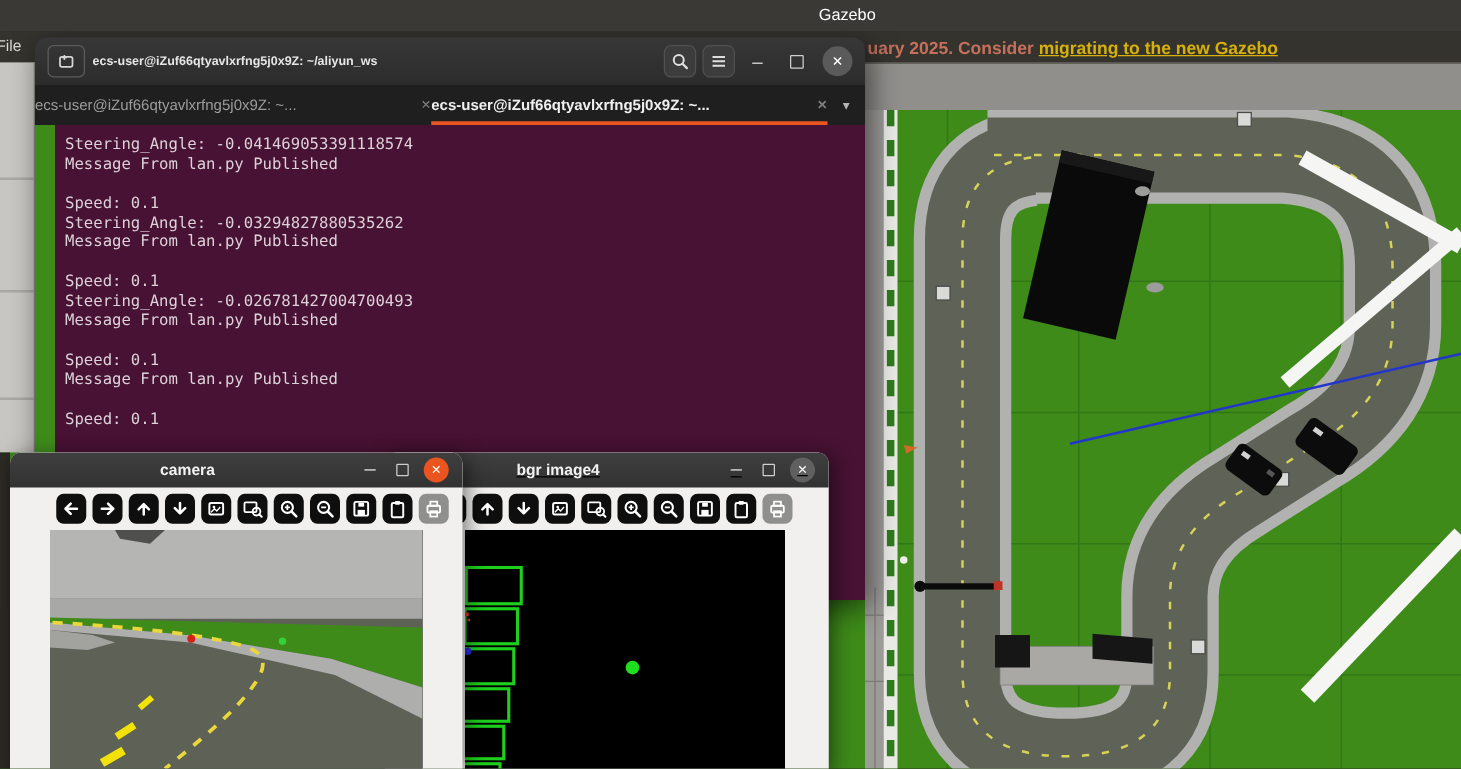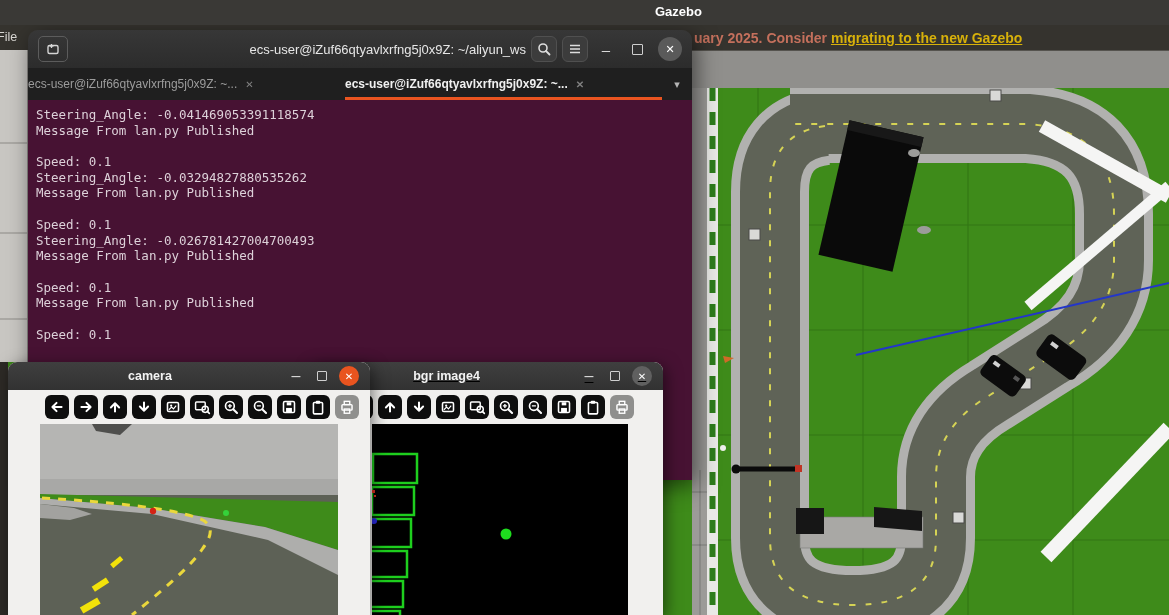--- a/index.html
+++ b/index.html
@@ -1,59 +1,59 @@
 <!DOCTYPE html>
 <html style="--accent: #e95420;"><head>
 <meta charset="utf-8">
 <style>
   html,body{margin:0;padding:0;}
   body{width:1169px;height:615px;position:relative;overflow:hidden;
        background:#2e2b28;font-family:"Liberation Sans",sans-serif;
        -webkit-font-smoothing:antialiased;}
   
   .top-panel{position:absolute;left:0;top:0;width:1169px;height:25px;background:#3a3936;z-index:60;}
-  .top-panel .title{position:absolute;left:655px;top:4px;font-size:13px;font-weight:bold;color:#ffffff;}
+  .top-panel .title{position:absolute;left:655px;top:4px;font-size:13px;font-weight:normal;color:#ffffff;}
   
   .gz-win{position:absolute;left:0;top:25px;width:1169px;height:590px;z-index:1;}
   .gz-menustrip{position:absolute;left:0;top:0;width:1169px;height:25px;background:#35332e;}
   .gz-file{position:absolute;left:-3px;top:5px;font-size:12.5px;color:#d8d6d2;}
   .gz-warning{position:absolute;left:694px;top:5px;font-size:14px;font-weight:bold;white-space:nowrap;}
   .gz-warning .pre{color:#c4705c;}
   .gz-warning .lnk{color:#d7b10a;text-decoration:underline;cursor:pointer;}
   .gz-toolbar{position:absolute;left:0;top:25px;width:1169px;height:38px;background:#908f8c;border-top:1px solid #55534e;box-sizing:border-box;}
   .gz-scene{position:absolute;left:0;top:63px;width:1169px;height:527px;}
   .gz-leftpanel{position:absolute;left:0;top:25px;width:28px;height:312px;background:#c8c6c2;border-right:1px solid #8e8c88;box-sizing:border-box;
     background-image:linear-gradient(#aaa8a4,#aaa8a4),linear-gradient(#aaa8a4,#aaa8a4),linear-gradient(#aaa8a4,#aaa8a4);
     background-size:100% 2px;background-position:0 92px,0 182px,0 268px;background-repeat:no-repeat;}
   .gz-darkstrip{position:absolute;left:0;top:337px;width:8px;height:253px;background:#2d2a26;}
   
   .term-win{position:absolute;left:28px;top:30px;width:664px;height:450px;z-index:10;
     border-radius:10px 10px 0 0;box-shadow:4px 6px 22px rgba(0,0,0,.55);overflow:hidden;}
   .term-titlebar{height:38px;background:linear-gradient(#373737,#2c2c2c);display:flex;align-items:center;padding:0 10px;box-sizing:border-box;}
   .term-newtab{width:28px;height:24px;border:1px solid #5c5c5c;border-radius:5px;color:#d5d5d5;
     display:flex;align-items:center;justify-content:center;margin-right:6px;cursor:pointer;}
-  .term-title{flex:1;text-align:right;font-size:13px;font-weight:normal;color:#e6e6e6;
+  .term-title{flex:1;text-align:left;font-size:10px;font-weight:bold;color:#e6e6e6;
     white-space:nowrap;overflow:hidden;text-overflow:ellipsis;}
   .term-btn{width:26px;height:26px;border-radius:6px;display:flex;align-items:center;justify-content:center;
     color:#d9d9d9;margin-left:5px;cursor:pointer;}
   .term-btn.boxed{background:#3c3c3c;border:1px solid #505050;box-sizing:border-box;}
   .term-min{font-size:15px;}
   .term-maxsq{width:9px;height:9px;border:1.5px solid #cfcfcf;border-radius:1px;}
   .term-close{width:24px;height:24px;border-radius:50%;background:#5a5a5a;color:#fff;font-size:11px;
     display:flex;align-items:center;justify-content:center;margin-left:8px;cursor:pointer;}
   .term-tabs{height:32px;background:#1f1f1f;display:flex;align-items:stretch;}
-  .term-tab{flex:1;display:flex;align-items:center;justify-content:flex-start;position:relative;
+  .term-tab{flex:1;display:flex;align-items:center;justify-content:space-between;position:relative;
     font-size:12px;cursor:pointer;min-width:0;}
   .term-tab .lbl{white-space:nowrap;overflow:hidden;text-overflow:ellipsis;max-width:86%;}
   .term-tab .x{margin-left:8px;font-size:10px;color:#808080;}
   .term-tab.inactive{color:#9c9c9c;}
   .term-tab.active{color:#f0f0f0;font-weight:bold;}
   .term-tab.active::after{content:"";position:absolute;left:0;right:0;bottom:0;height:3px;background:var(--accent,#e95420);}
   .term-tab-dd{width:30px;display:flex;align-items:center;justify-content:center;color:#b5b5b5;font-size:11px;cursor:pointer;}
-  .term-body{height:380px;background:#471233;padding:7px 0 0 8px;box-sizing:border-box;}
+  .term-body{height:380px;background:#471233;padding:7px 0 0 8px;box-sizing:border-box;margin-left:16px;}
   .tline{height:15.7px;font-family:"DejaVu Sans Mono",monospace;font-size:12.5px;color:#ddd1d9;white-space:pre;}
   
   .osd-win{position:absolute;top:362px;height:253px;background:#f1f0ee;border-radius:9px 9px 0 0;
     box-shadow:3px 4px 16px rgba(0,0,0,.5);overflow:hidden;}
   .cam-win{left:8px;width:362px;z-index:40;}
   .bgr-win{left:308px;width:355px;z-index:20;text-decoration:underline;}
   .osd-titlebar{height:28px;background:linear-gradient(#3f3f3f,#323232);display:flex;align-items:center;padding:0 11px;box-sizing:border-box;}
   .osd-title{flex:1;text-align:center;font-size:12.5px;font-weight:bold;color:#f2f2f2;white-space:nowrap;overflow:hidden;}
   .osd-btn{width:22px;height:22px;display:flex;align-items:center;justify-content:center;color:#d9d9d9;margin-left:4px;cursor:pointer;}
   .osd-maxsq{width:8px;height:8px;border:1.5px solid #cfcfcf;border-radius:1px;}

